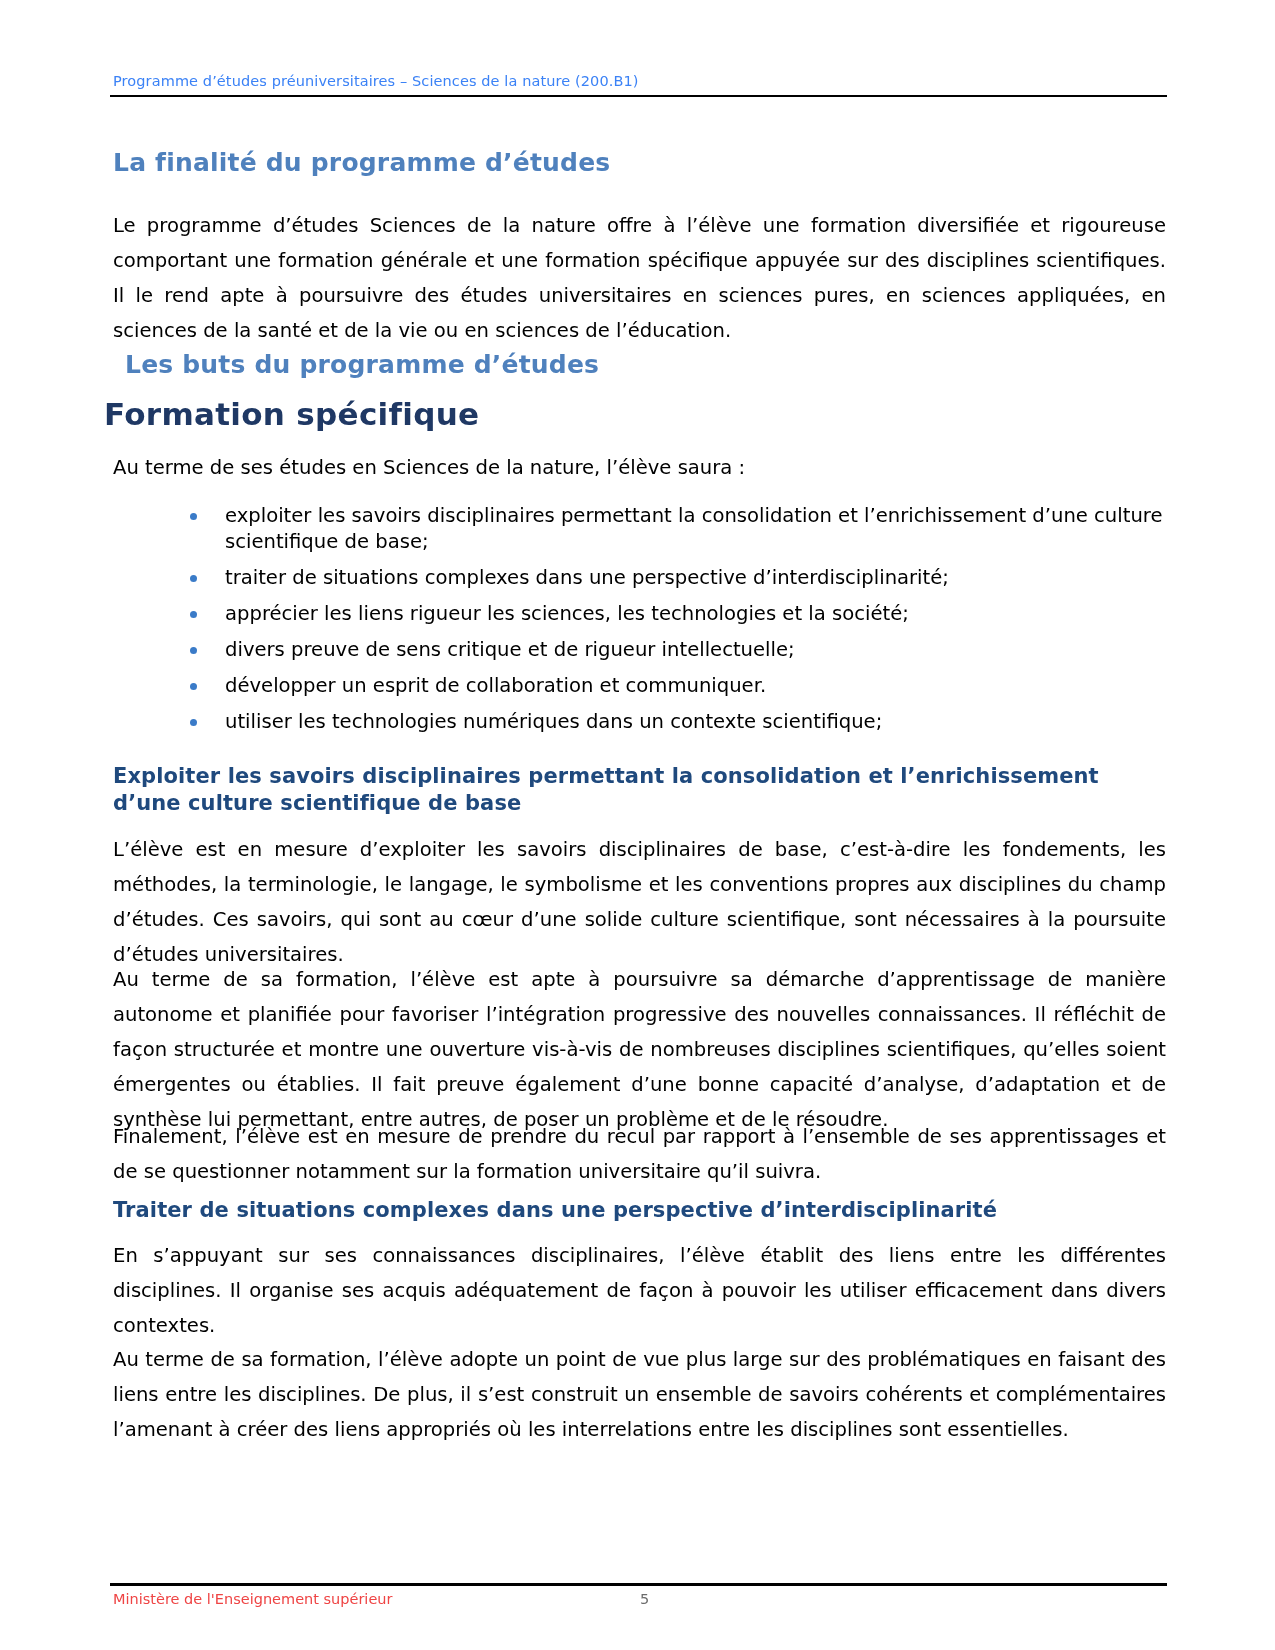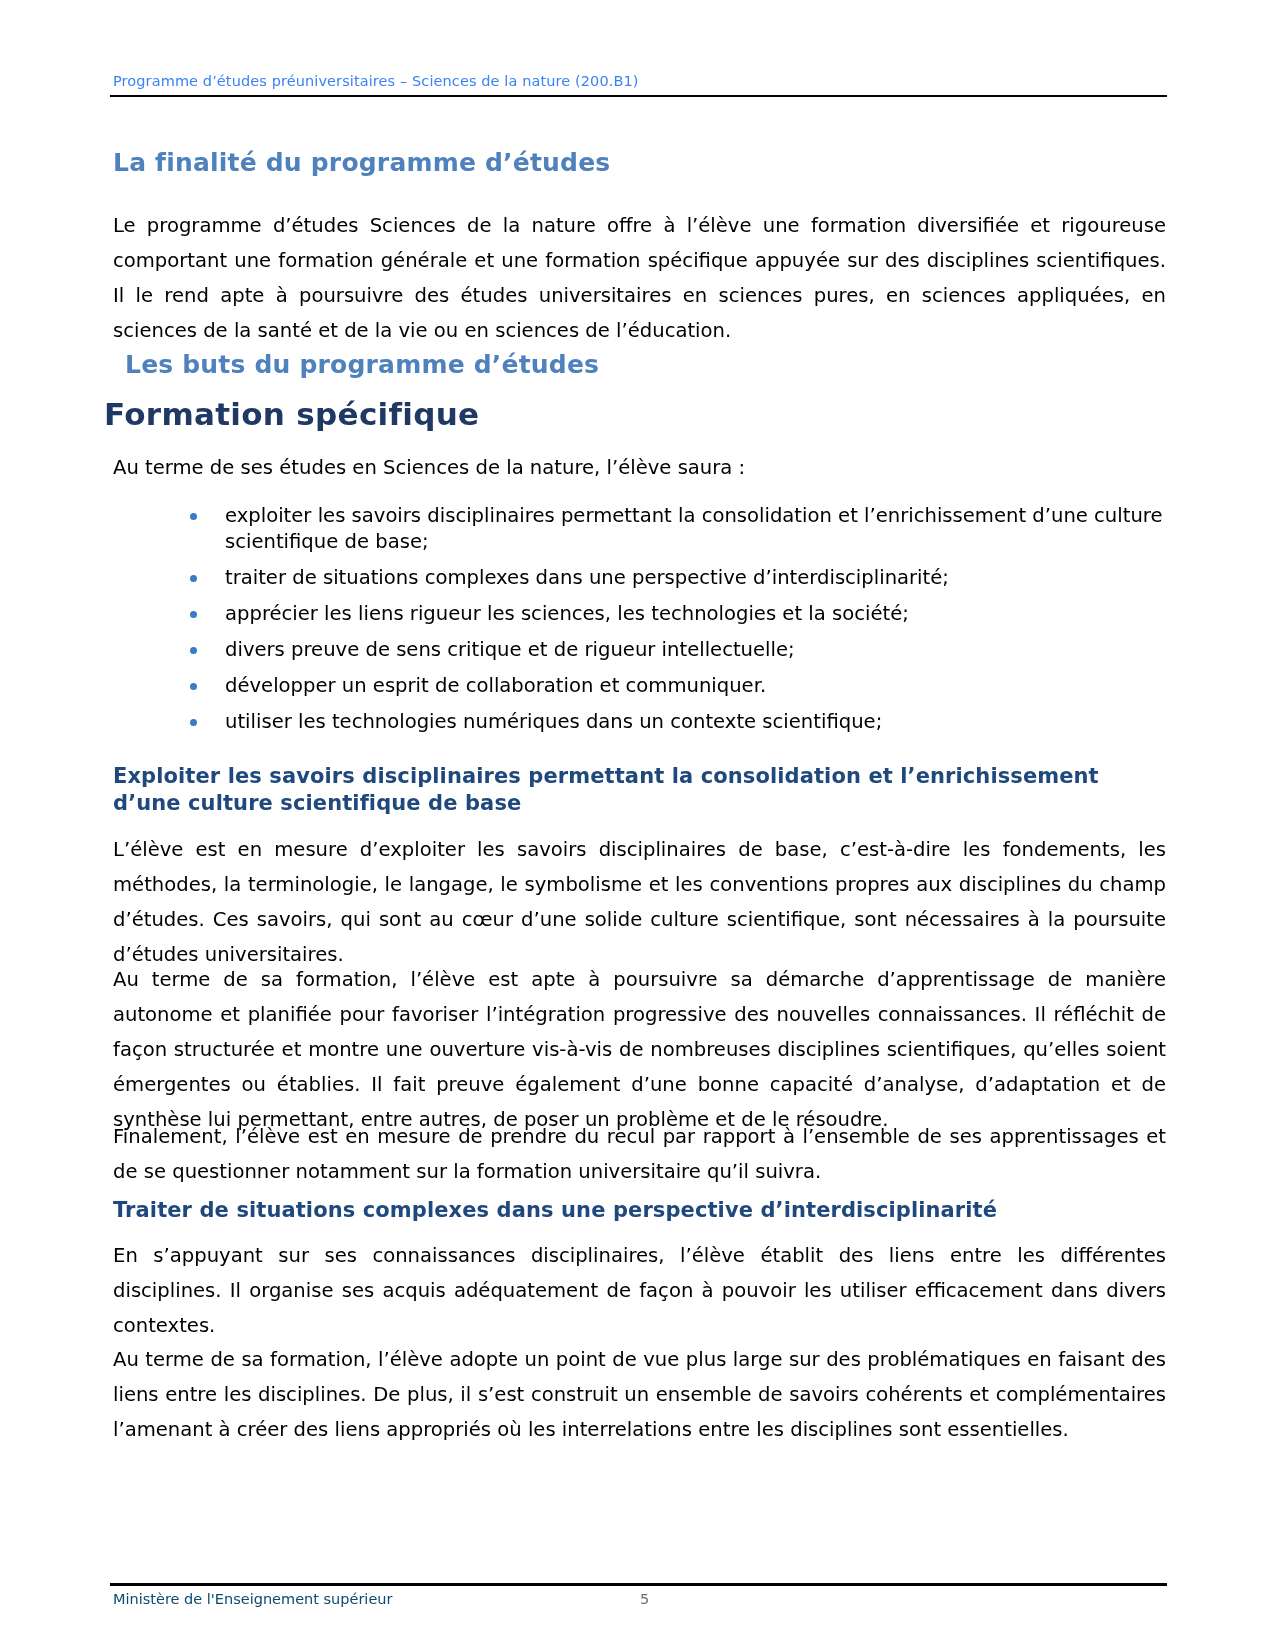--- a/index.html
+++ b/index.html
@@ -1,21 +1,21 @@
 <!DOCTYPE html>
 <html><head>
 <meta charset="utf-8">
 <style>
   html, body { margin: 0; padding: 0; background: #ffffff; }
   body { width: 1275px; height: 1650px; position: relative; overflow: hidden;
          font-family: "DejaVu Sans", sans-serif; color: #000; }
   .running-head { position: absolute; left: 113px; top: 73px; font-size: 14.5px; color: #3b82f6; letter-spacing: 0.1px; }
   .head-rule { position: absolute; left: 110px; width: 1057px; top: 95px; height: 2px; background: #000; }
   .foot-rule { position: absolute; left: 110px; width: 1057px; top: 1583px; height: 3px; background: #000; }
-  .foot-left { position: absolute; left: 113px; top: 1591px; font-size: 14.5px; color: #0c4a6e; }
+  .foot-left { position: absolute; left: 113px; top: 1591px; font-size: 14.5px; color: #ef4444; }
   .foot-page { position: absolute; left: 640px; top: 1591px; font-size: 14.5px; color: #6b6b6b; }
 
   .h1 { position: absolute; left: 113px; font-weight: bold; font-size: 25px; color: #4f81bd; letter-spacing: 0.2px; }
   .h-major { position: absolute; left: 104px; font-weight: bold; font-size: 31px; color: #1f3864; letter-spacing: 0.3px; }
   .h3 { position: absolute; left: 113px; width: 1053px; font-weight: bold; font-size: 21px; line-height: 27px; color: #1f497d; letter-spacing: 0.1px; }
   .para { position: absolute; left: 113px; width: 1053px; font-size: 19.6px; line-height: 35px; text-align: justify; color: #000; }
   .para.left { text-align: left; }
 
   ul.bullets { position: absolute; left: 113px; width: 1053px; margin: 0; padding: 0; list-style: none; font-size: 19.6px; line-height: 26px; }
   ul.bullets li { position: relative; padding-left: 112px; margin-bottom: 10px; }

